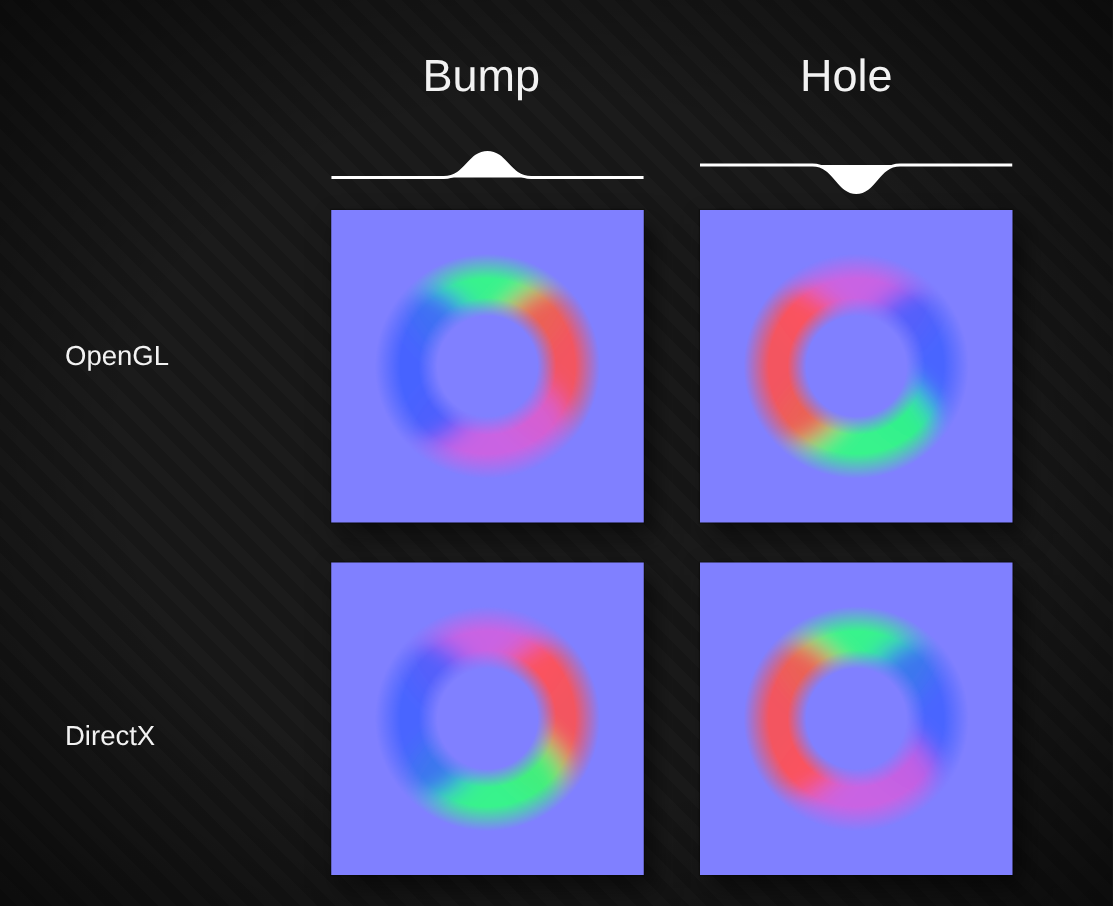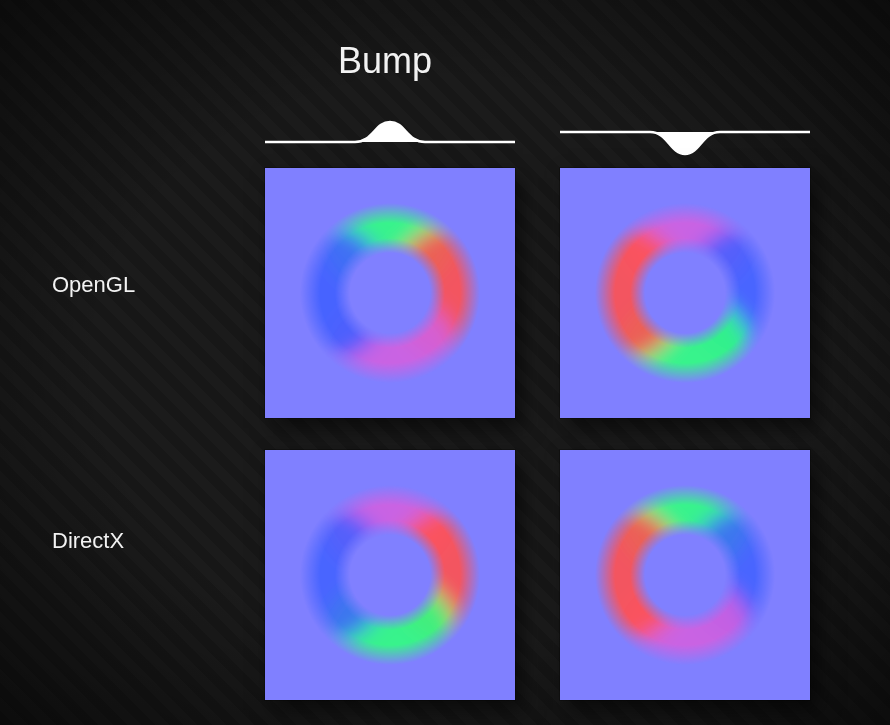--- a/index.html
+++ b/index.html
@@ -21,36 +21,37 @@
   .tile svg{width:100%;height:100%;display:block;}
   .profile{position:absolute;width:250px;height:48px;left:0;top:0;}
   .profile svg{width:100%;height:100%;display:block;}
 </style>
 </head>
 <body>
 
 <div class="stage">
 
   <div class="lbl col-lbl" style="left:338px">Bump</div>
+  <div class="lbl col-lbl" style="left:640px">Hole</div>
 
   <div class="profile" style="left:265px;top:114px">
     <svg viewBox="0 0 250 48">
       <path d="M0 28 L90 28 C108 28 110 8 125 8 C140 8 142 28 160 28 L250 28" fill="none" stroke="#fff" stroke-width="2.5"></path>
       <path d="M90 28 C108 28 110 8 125 8 C140 8 142 28 160 28 Z" fill="#fff"></path>
     </svg>
   </div>
   <div class="profile" style="left:560px;top:114px">
     <svg viewBox="0 0 250 48">
       <path d="M0 18 L90 18 C108 18 110 40 125 40 C140 40 142 18 160 18 L250 18" fill="none" stroke="#fff" stroke-width="2.5"></path>
       <path d="M90 18 C108 18 110 40 125 40 C140 40 142 18 160 18 Z" fill="#fff"></path>
     </svg>
   </div>
 
   <div class="lbl row-lbl" style="top:272px">OpenGL</div>
-  <div class="lbl row-lbl" style="top:528px">DirectX</div>
+  <div class="lbl row-lbl" style="top:576px">DirectX</div>
 
   <svg width="0" height="0" style="position:absolute">
     <defs>
 
       <radialGradient id="ringMaskGrad" cx="50%" cy="50%" r="50%">
         <stop offset="0%" stop-color="#000"></stop>
         <stop offset="32%" stop-color="#000"></stop>
         <stop offset="44%" stop-color="#fff"></stop>
         <stop offset="56%" stop-color="#fff"></stop>
         <stop offset="72%" stop-color="#000"></stop>

